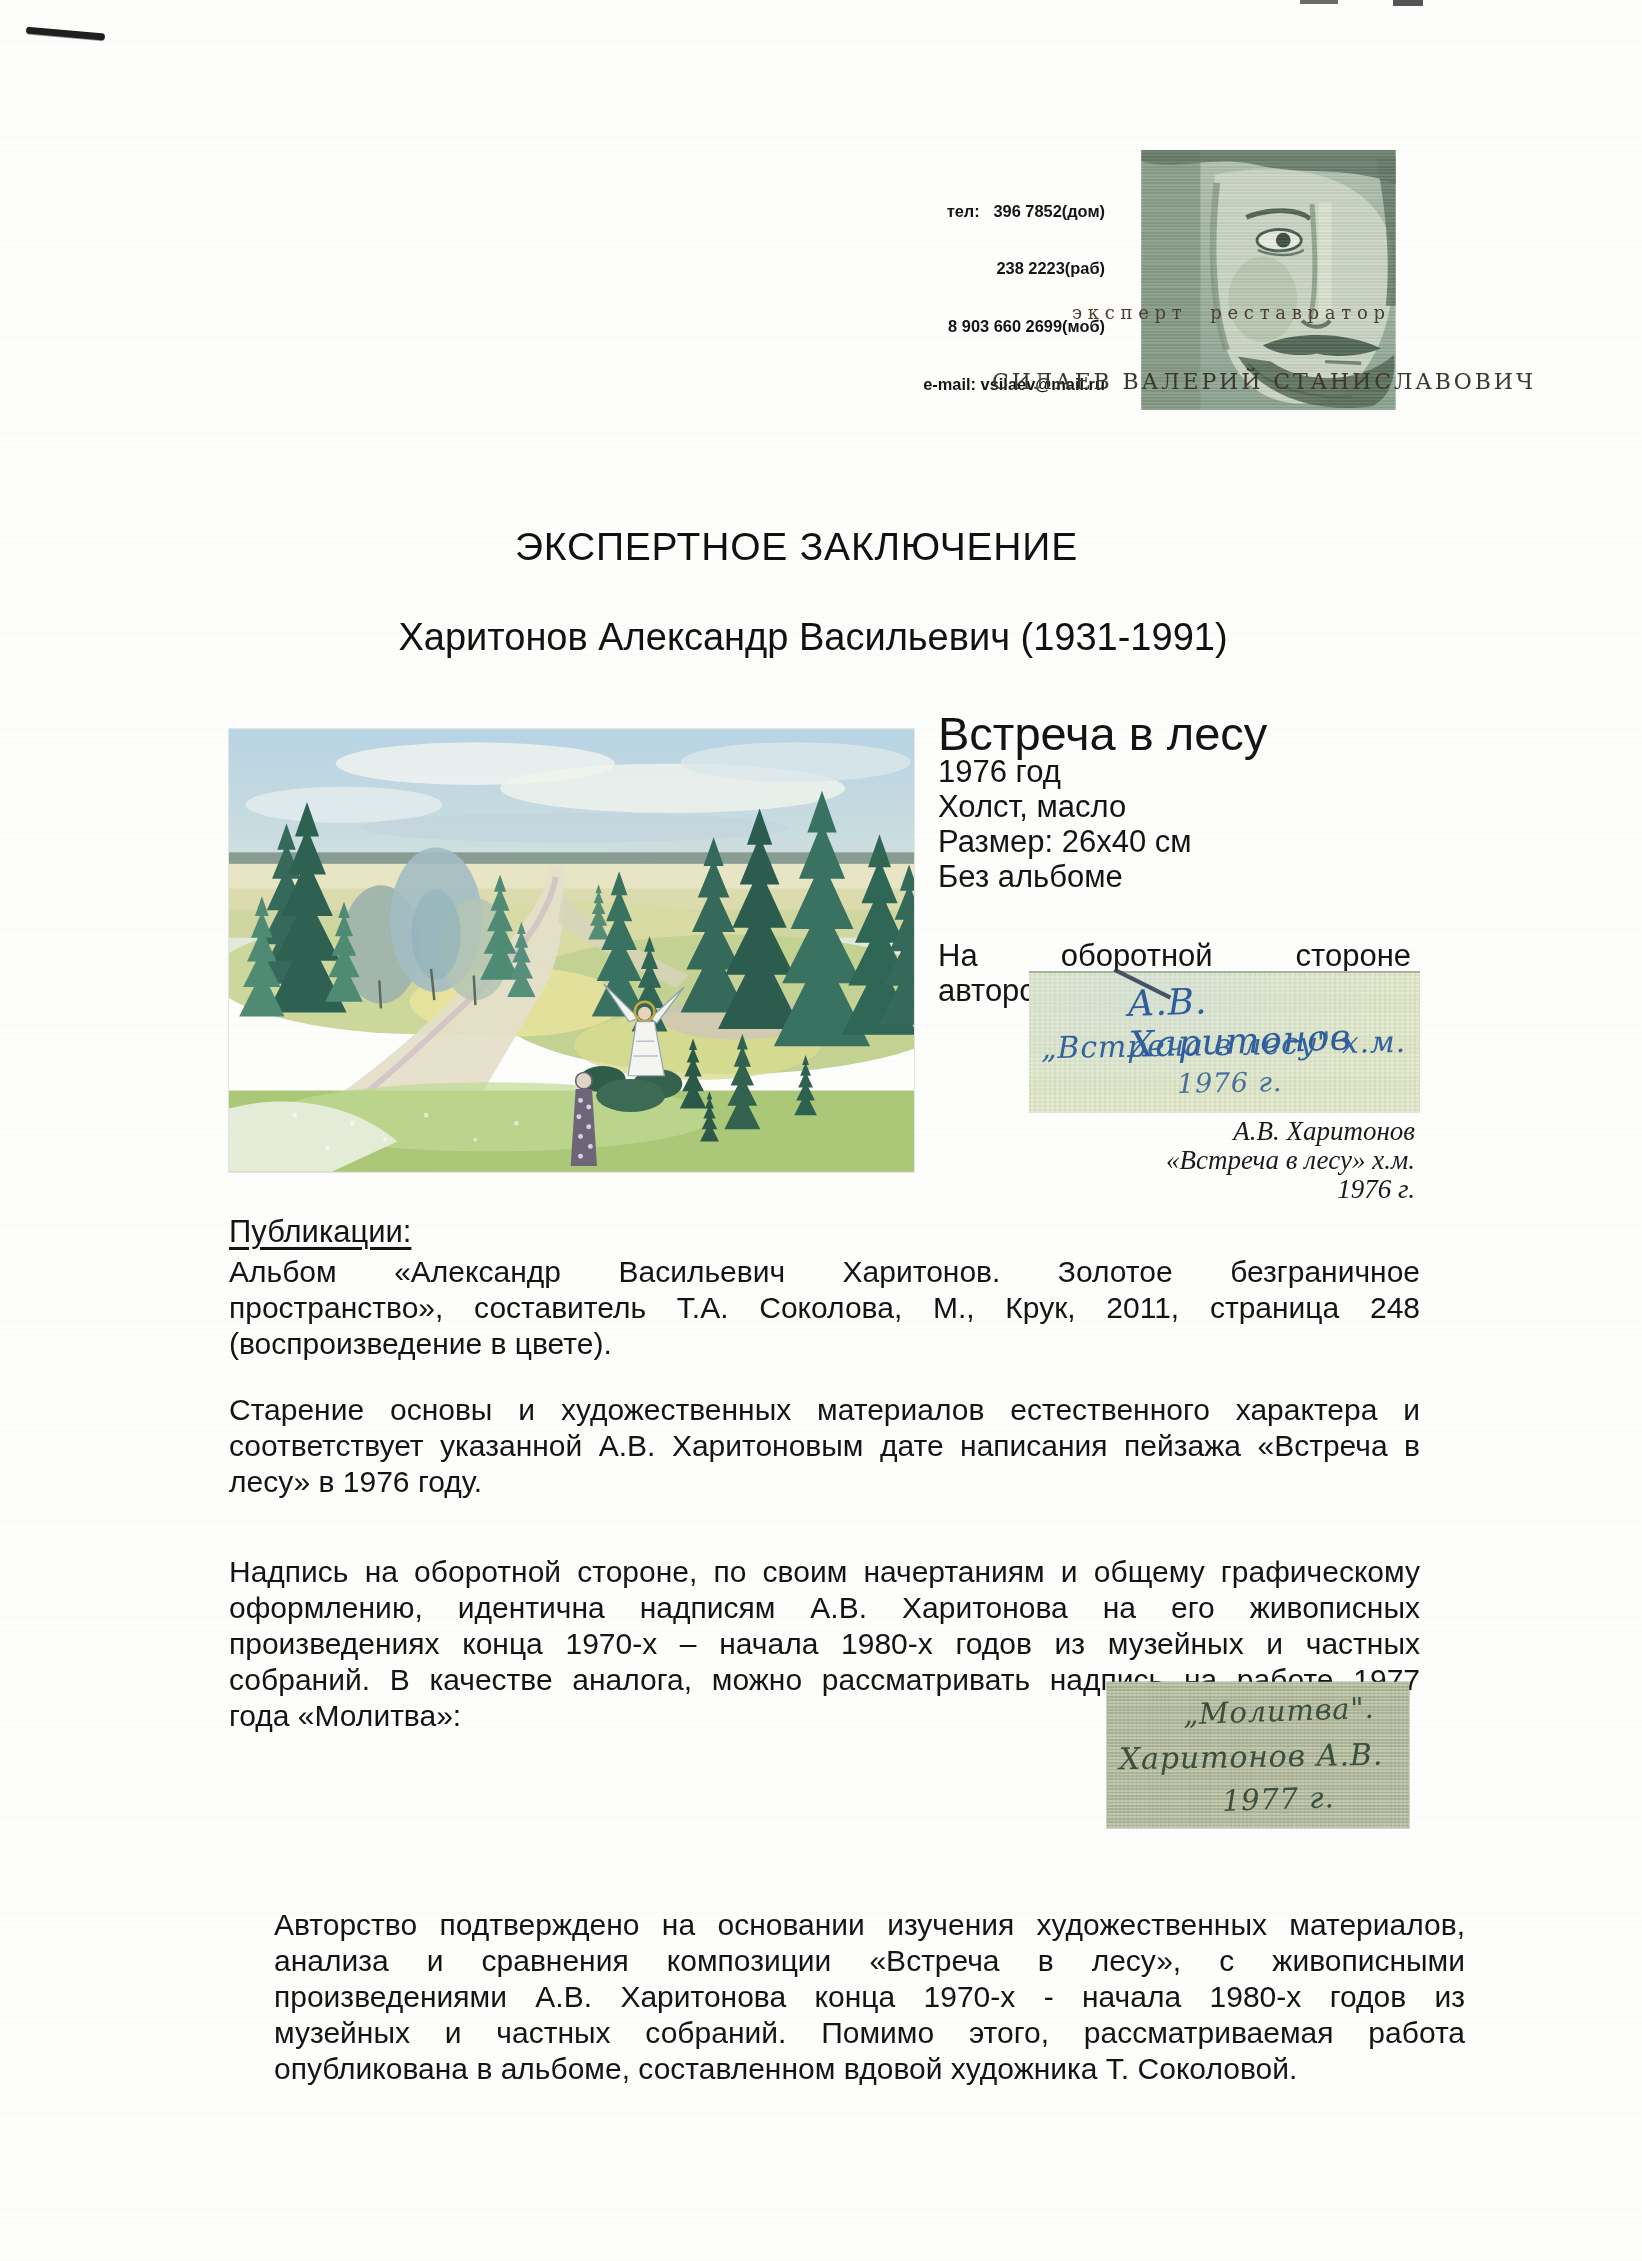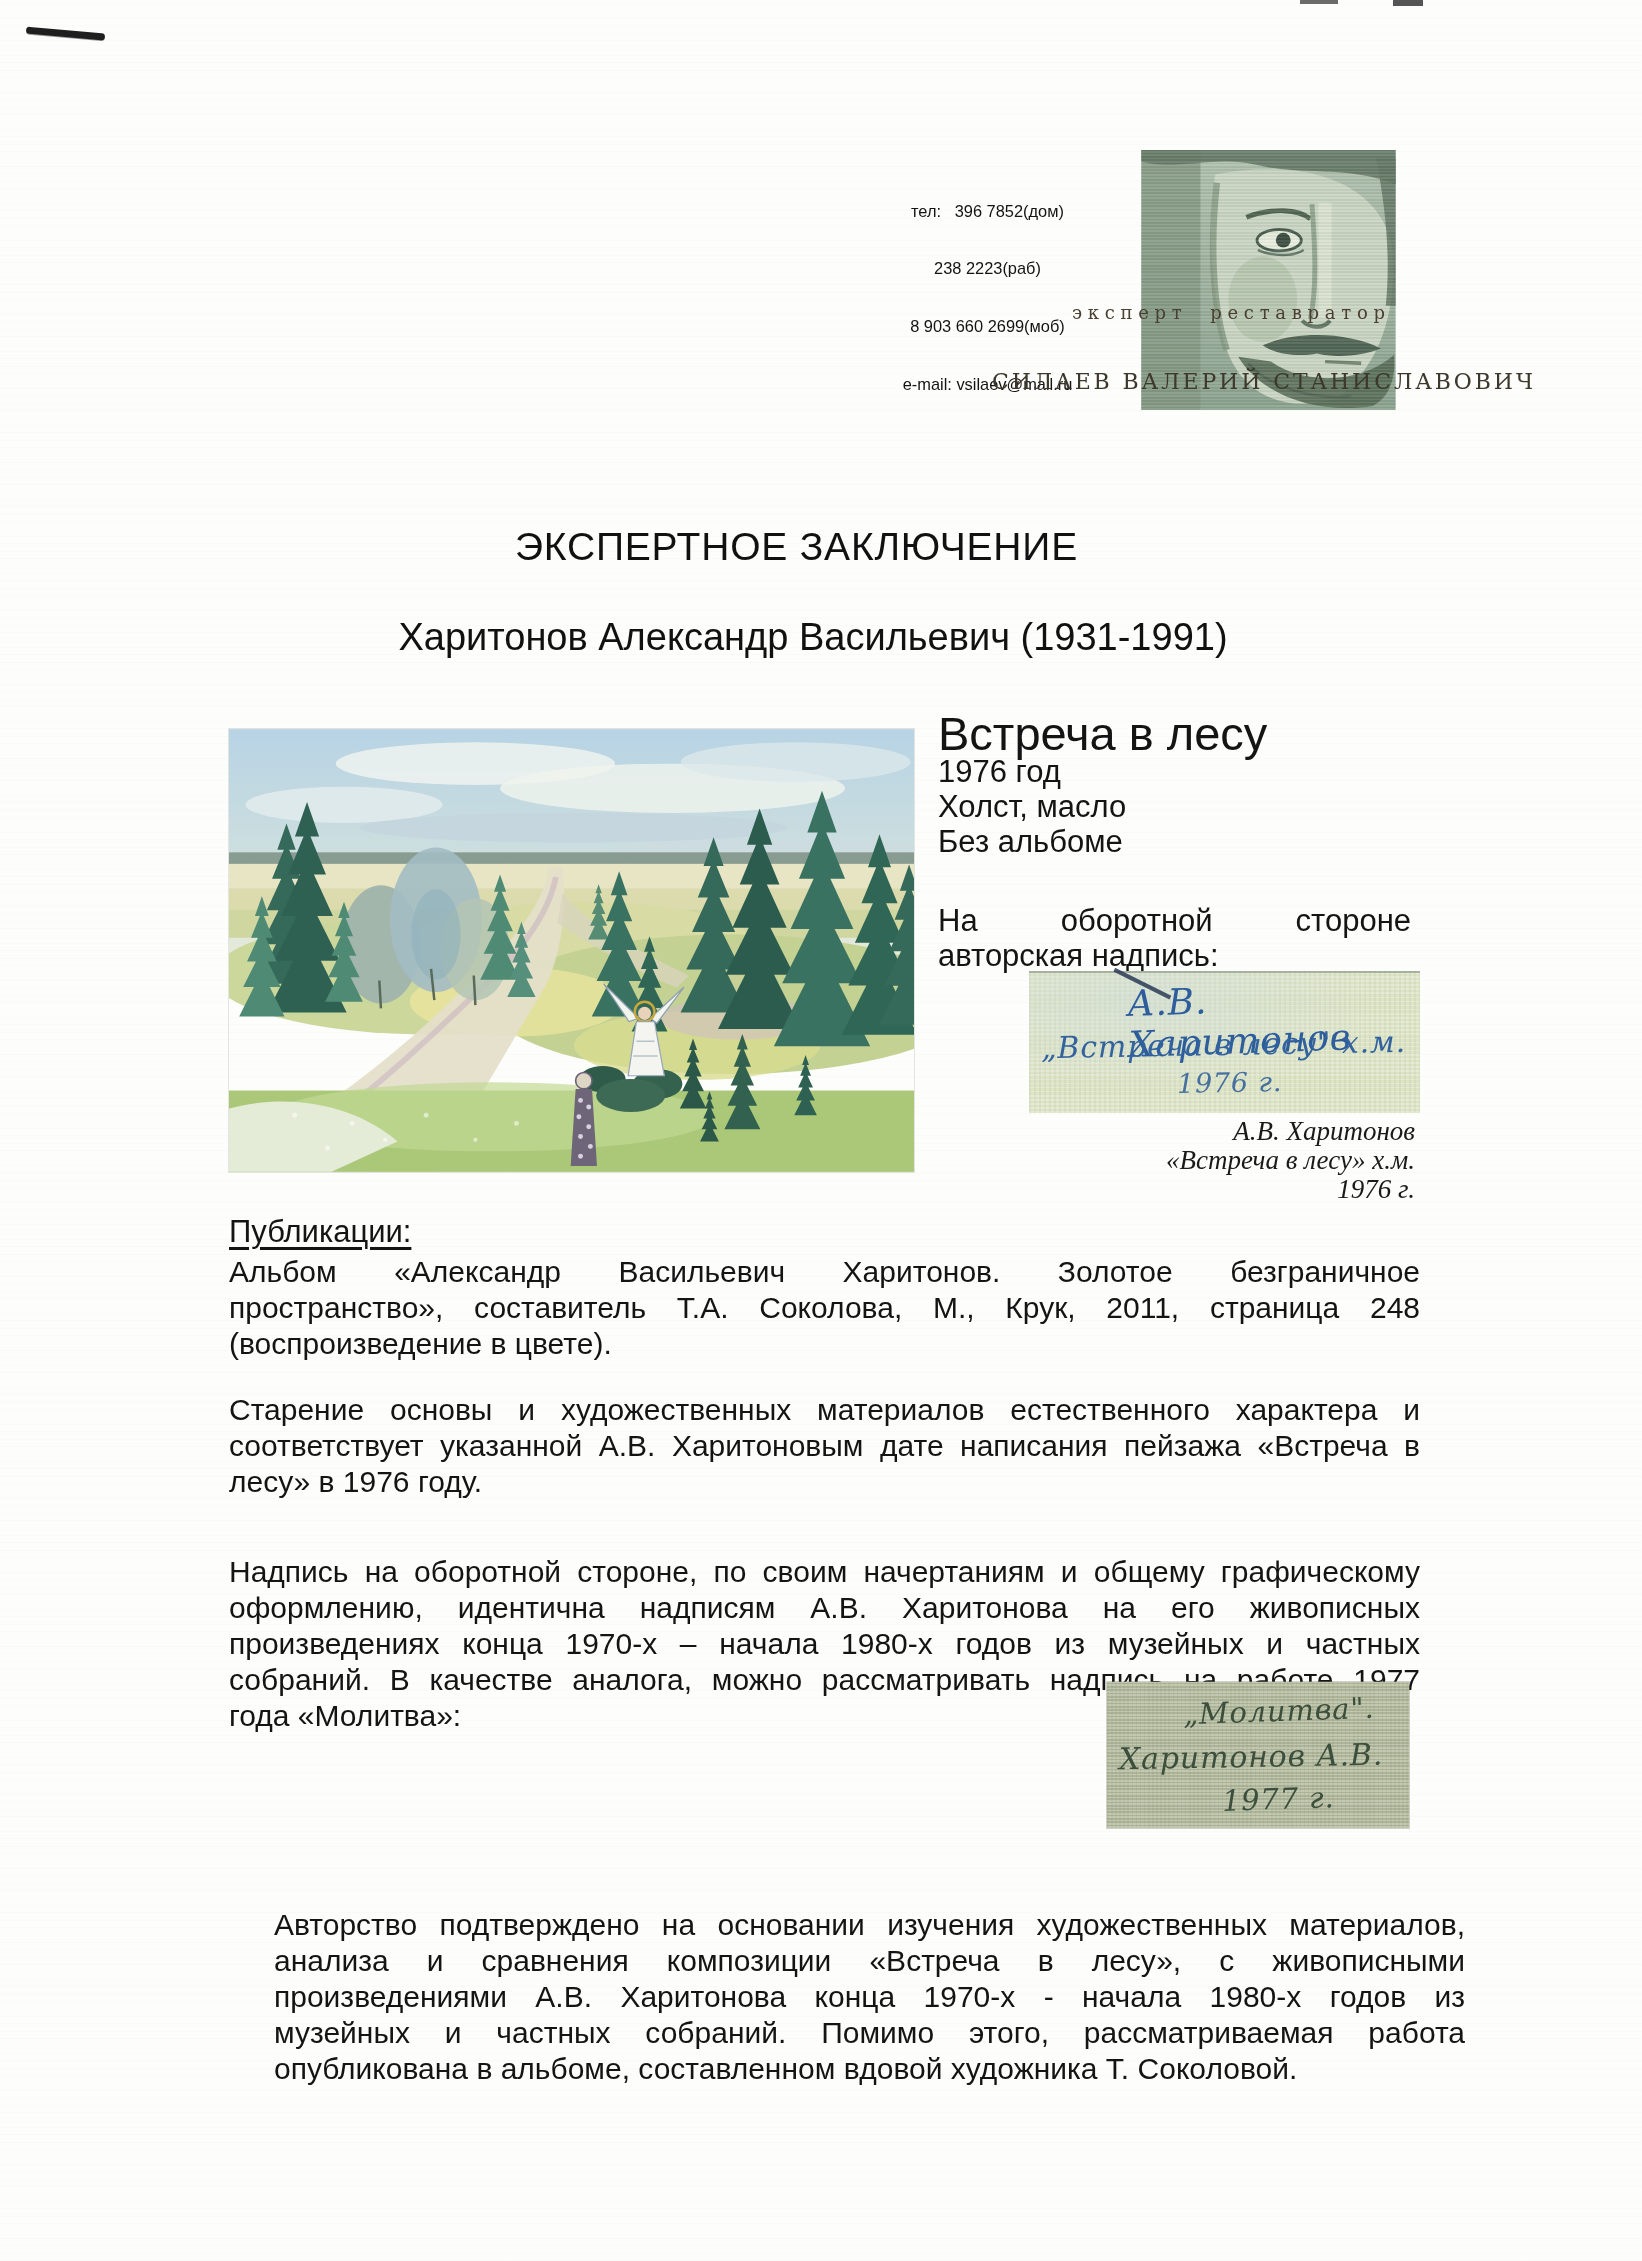--- a/index.html
+++ b/index.html
@@ -4,22 +4,22 @@
 <style>
   html,body{margin:0;padding:0;background:#e8e8e8;}
   .page{position:relative;width:1642px;height:2261px;background:#fdfdfc;overflow:hidden;
         font-family:"Liberation Sans",sans-serif;color:#161616;
         background-image:repeating-linear-gradient(0deg, rgba(190,190,185,0.05) 0 0.8px, transparent 0.8px 7.4px);}
   
   .dash{position:absolute;left:25.5px;top:30px;width:79px;height:7.4px;background:#1f1f1f;border-radius:4.1px;transform:rotate(5deg);box-shadow:0 0.8px 0 rgba(0,0,0,.4);}
   .tick1{position:absolute;left:1300px;top:0;width:38px;height:4.1px;background:#3a3a3a;opacity:.75;}
   .tick2{position:absolute;left:1393px;top:0;width:30px;height:5.7px;background:#2b2b2b;opacity:.8;}
   
-  .contact{position:absolute;left:870px;top:163px;width:235px;text-align:center;
-           font-size:16.4px;line-height:19.3px;font-weight:normal;color:#141414;white-space:pre;}
+  .contact{position:absolute;left:870px;top:163px;width:235px;text-align:right;
+           font-size:16.4px;line-height:19.3px;font-weight:bold;color:#141414;white-space:pre;}
   .portrait{position:absolute;left:1141px;top:150px;width:255px;height:260px;}
   .portrait::after{content:"";position:absolute;inset:0;background:repeating-linear-gradient(0deg, rgba(255,255,255,.10) 0 1.6px, rgba(90,110,90,.08) 1.6px 3.3px);}
   .rolelabel{position:absolute;left:1072px;top:302px;z-index:3;font-family:"DejaVu Serif",serif;
              font-size:18px;letter-spacing:5.7px;color:#4a3f30;white-space:pre;}
   .expertname{position:absolute;left:992px;top:369px;z-index:3;font-family:"DejaVu Serif",serif;
              font-size:22px;letter-spacing:2.9px;color:#3d382c;white-space:pre;}
   
   .doctitle{position:absolute;left:197px;top:525px;width:1199px;text-align:center;
             font-size:39px;letter-spacing:0.8px;color:#111;}
   .artistline{position:absolute;left:197px;top:616px;width:1232px;text-align:center;
@@ -207,20 +207,21 @@
           <circle cx="428" cy="520" r="3"></circle>
         </g>
       </g>
     </svg>
   </div>
 
   <div class="details">
     <div class="t1">Встреча в лесу</div>
     <div>1976 год</div>
     <div>Холст, масло</div>
+    <div>Размер: 26х40 см</div>
     <div>Без альбоме</div>
     <div class="rev">
       <span>На</span>
       <span>оборотной</span>
       <span>стороне</span>
     </div>
     <div>авторская надпись:</div>
   </div>
 
   <div class="insc1">

